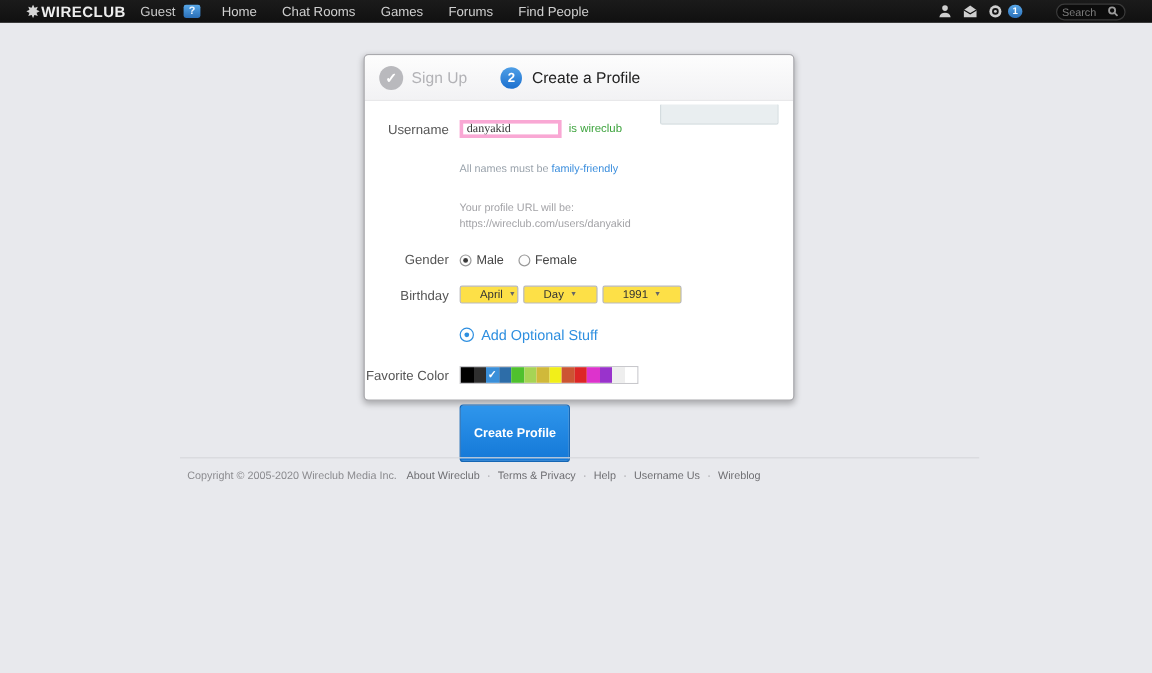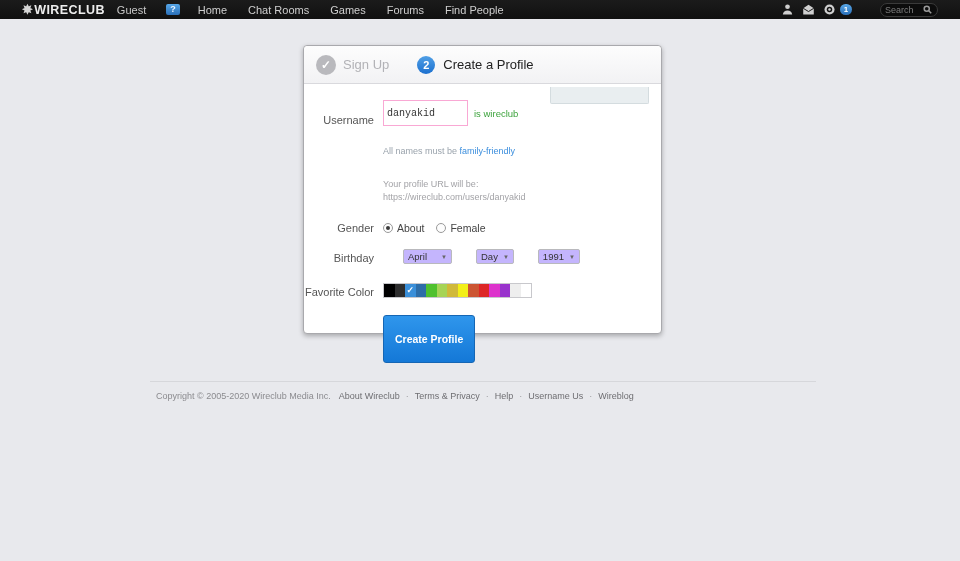--- a/index.html
+++ b/index.html
@@ -3,21 +3,21 @@
 <meta charset="utf-8">
 <style>
   * { margin:0; padding:0; box-sizing:border-box; }
   html,body { width:960px; height:561px; overflow:hidden; }
   body { background:#e8e9ed; font-family:"Liberation Sans", sans-serif; position:relative; }
 
   
   .topbar { height:19px; background:linear-gradient(#1b1b1b,#101010); display:flex; align-items:center; padding:0 22px; color:#c9c9c9; font-size:11px; }
   .logo { display:flex; align-items:center; gap:1px; color:#ededed; font-weight:bold; font-size:12.5px; letter-spacing:.4px; cursor:pointer; }
   .logo-icon { font-size:13px; color:#d6d6d6; line-height:1; }
-  .guest-wrap { display:flex; align-items:center; margin-left:12px; gap:20px; }
+  .guest-wrap { display:flex; align-items:center; margin-left:12px; gap:7px; }
   .guest-badge { background:linear-gradient(#57a7e8,#2a6fb8); color:#eaf4ff; font-size:9px; font-weight:bold; border-radius:2px; padding:1px 4px; line-height:1; cursor:pointer; }
   .nav { display:flex; align-items:center; margin-left:18px; gap:21px; }
   .nav-item { cursor:pointer; color:#cfcfcf; white-space:nowrap; }
   .top-right { margin-left:auto; display:flex; align-items:center; gap:7px; }
   .tb-icon { width:14px; height:14px; display:inline-flex; align-items:center; justify-content:center; cursor:pointer; }
   .tb-icon svg { width:13px; height:13px; fill:#cfcfcf; }
   .notif-badge { background:linear-gradient(#58a7e8,#2a6fb8); color:#fff; font-size:8px; font-weight:bold; min-width:12px; height:11px; border-radius:6px; display:inline-flex; align-items:center; justify-content:center; margin-left:-3px; padding:0 3px; cursor:pointer; }
   .search-pill { display:flex; align-items:center; background:#0c0c0c; border:1px solid #3a3a3a; border-radius:8px; height:14px; width:58px; margin-left:21px; padding:0 4px; }
   .search-pill input { background:transparent; border:none; outline:none; color:#9a9a9a; font-size:9px; width:38px; font-family:"Liberation Sans",sans-serif; }
   .search-pill input::placeholder { color:#7d7d7d; }
@@ -31,33 +31,33 @@
   .step-num-circle { width:18px; height:18px; border-radius:50%; background:linear-gradient(#4f9fe6,#1c70cf); color:#fff; display:flex; align-items:center; justify-content:center; font-size:11px; font-weight:bold; margin-left:28px; }
   .step-active-label { color:#222; font-size:13px; margin-left:8px; }
   .tooltip-box { position:absolute; left:246px; top:41px; width:99px; height:17px; background:#e9eef0; border:1px solid #d4dcdf; border-radius:0 0 2px 2px; border-top:none; }
 
   .card-body { position:relative; padding-bottom:18px; }
   .frow { display:flex; align-items:flex-end; }
   .flbl { width:79px; text-align:right; padding-right:9px; color:#555; font-size:11px; flex:none; }
   .fctl { display:flex; align-items:center; }
 
   .row-username { margin-top:16px; }
-  .username-input { width:85px; height:26px; border:1px solid #f9a8d4; font-size:10px; color:#333; padding:1px 3px; font-family:Liberation Mono, monospace; outline:none; }
+  .username-input { width:85px; height:15px; border:3px solid #f9a8d4; font-size:10px; color:#333; padding:1px 3px; font-family:Liberation Serif, serif; outline:none; }
   .avail { color:#3da33d; font-size:9.5px; margin-left:6px; }
   .help-line { margin-top:20px; font-size:9px; color:#9aa3ac; }
   .help-line a { color:#3b8edd; text-decoration:none; cursor:pointer; }
   .url-lines { margin-top:22px; font-size:9px; color:#a3a3a7; line-height:1.45; }
 
   .row-gender { margin-top:18px; }
   .radio-opt { display:flex; align-items:center; font-size:10.5px; color:#444; margin-right:12px; cursor:pointer; }
   .radio-dot { width:10px; height:10px; border-radius:50%; border:1px solid #9a9a9a; background:#fdfdfd; margin-right:4px; position:relative; }
   .radio-dot.sel::after { content:""; position:absolute; left:2px; top:2px; width:4px; height:4px; border-radius:50%; background:#3a3a3a; }
 
   .row-birthday { margin-top:15px; }
-  .sel-box { border:1px solid #b9b9bd; border-radius:2px; height:15px; display:flex; align-items:center; font-size:9.5px; color:#333; padding:0 4px; margin-right:4px; cursor:pointer; background:#c4b5fd;margin-left:20px; }
+  .sel-box { border:1px solid #b9b9bd; border-radius:2px; height:15px; display:flex; align-items:center; font-size:9.5px; color:#333; padding:0 16px; margin-right:4px; cursor:pointer; background:#fde047; }
   .sel-box .arrow { font-size:6px; color:#666; margin-left:5px; }
   .sel-month { width:49px; justify-content:space-between; }
 
   .row-optional { margin-top:19px; }
   .optional-link { display:flex; align-items:center; color:#2e8fe0; font-size:12px; cursor:pointer; }
   .opt-icon { width:12px; height:12px; border:1px solid #2e8fe0; border-radius:50%; margin-right:6px; position:relative; }
   .opt-icon::after { content:""; position:absolute; left:3px; top:3px; width:4px; height:4px; border-radius:50%; background:#2e8fe0; }
 
   .row-favcolor { margin-top:19px; }
   .color-strip { width:149px; height:15px; border:1px solid #c8c8cc; background:#fff; display:flex; align-items:center; padding:0; }
@@ -154,21 +154,21 @@
         <div>Your profile URL will be:</div>
         <div>https://wireclub.com/users/danyakid</div>
       </div>
     </div>
 
     <div class="frow row-gender">
       <div class="flbl">Gender</div>
       <div class="fctl">
         <span class="radio-opt">
           <span class="radio-dot sel"></span>
-          <span>About</span>
+          <span>Male</span>
         </span>
         <span class="radio-opt">
           <span class="radio-dot"></span>
           <span>Female</span>
         </span>
       </div>
     </div>
 
     <div class="frow row-birthday">
       <div class="flbl">Birthday</div>
@@ -181,20 +181,27 @@
           <span>Day</span>
           <span class="arrow">▼</span>
         </span>
         <span class="sel-box">
           <span>1991</span>
           <span class="arrow">▼</span>
         </span>
       </div>
     </div>
 
+    <div class="frow row-optional">
+      <div class="flbl"></div>
+      <div class="optional-link">
+        <span class="opt-icon"></span>
+        <span>Add Optional Stuff</span>
+      </div>
+    </div>
 
     <div class="frow row-favcolor">
       <div class="flbl">Favorite Color</div>
       <div class="color-strip">
           <div class="swatch" style="background: rgb(0, 0, 0);"></div>
           <div class="swatch" style="background: rgb(46, 46, 46);"></div>
           <div class="swatch" style="background: rgb(58, 143, 217);">
             <span class="swatch-check">✓</span>
           </div>
           <div class="swatch" style="background: rgb(45, 109, 168);"></div>

